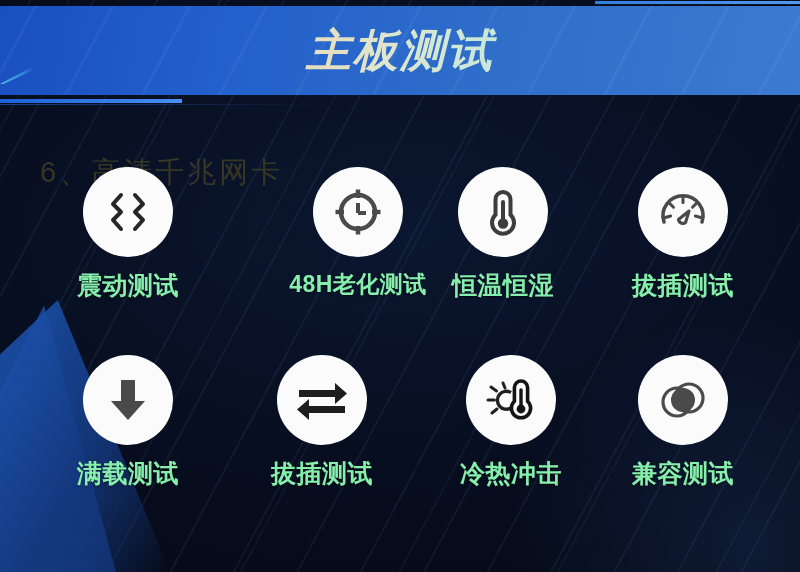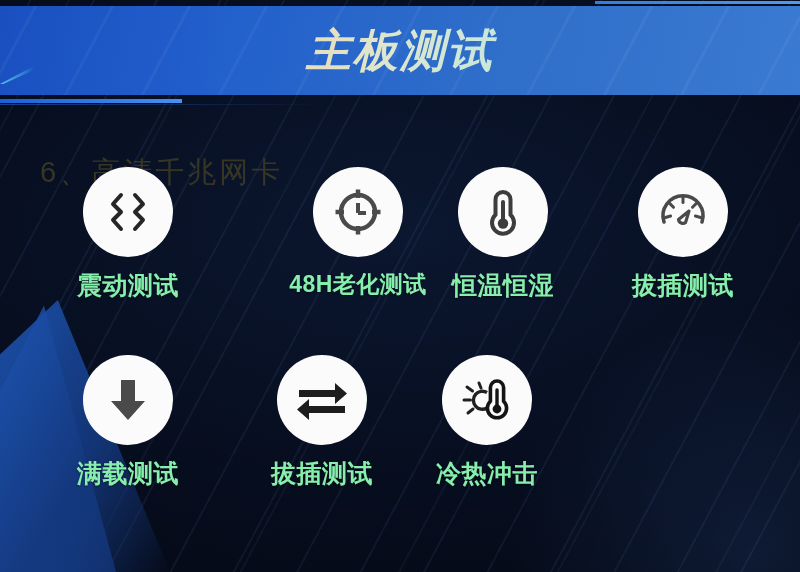--- a/index.html
+++ b/index.html
@@ -232,34 +232,44 @@
       <div class="item" style="left:247px;top:47px;">
         <div class="circle">
           <svg width="54" height="46" viewBox="0 0 54 46" aria-hidden="true">
             <path d="M4 13 h36 v-7 l12 10.5 -12 10.5 v-7 H4 z" fill="#1d1d1d"></path>
             <path d="M50 33 H14 v-7 L2 36.5 14 47 v-7 h36 z" fill="#1d1d1d" transform="translate(0,-4)"></path>
           </svg>
         </div>
         <div class="label">拔插测试</div>
       </div>
 
-      <div class="item" style="left:412px;top:47px;">
+      <div class="item" style="left:436px;top:47px;">
         <div class="circle">
           <svg width="56" height="52" viewBox="0 0 56 52" aria-hidden="true">
             <g stroke="#202020" stroke-width="3" stroke-linecap="round">
               <line x1="8" y1="13" x2="13.5" y2="17"></line>
               <line x1="5" y1="26" x2="11.5" y2="26"></line>
               <line x1="9" y1="39" x2="14" y2="35"></line>
               <line x1="20" y1="9" x2="22" y2="14"></line>
             </g>
             <path d="M28 18.5 a9 9 0 1 0 0 15.5" fill="none" stroke="#202020" stroke-width="3.4"></path>
             <path d="M38 7 a6.6 6.6 0 0 1 6.6 6.6 v13.6 a9.6 9.6 0 1 1 -13.2 0 V13.6 A6.6 6.6 0 0 1 38 7 z" fill="none" stroke="#141414" stroke-width="3.6"></path>
             <line x1="38" y1="16" x2="38" y2="31" stroke="#141414" stroke-width="3.4" stroke-linecap="round"></line>
             <circle cx="38" cy="35" r="4.4" fill="#141414"></circle>
           </svg>
         </div>
         <div class="label">冷热冲击</div>
       </div>
 
+      <div class="item" style="left:608px;top:47px;">
+        <div class="circle">
+          <svg width="56" height="56" viewBox="0 0 56 56" aria-hidden="true">
+            <circle cx="22" cy="30" r="14" fill="none" stroke="#4a4a4a" stroke-width="3.2"></circle>
+            <circle cx="34" cy="26" r="14" fill="none" stroke="#4a4a4a" stroke-width="3.2"></circle>
+            <circle cx="28" cy="28" r="12" fill="#4a4a4a"></circle>
+          </svg>
+        </div>
+        <div class="label">兼容测试</div>
+      </div>
 
     </div>
   </div>
 </div>
 
 </body></html>

